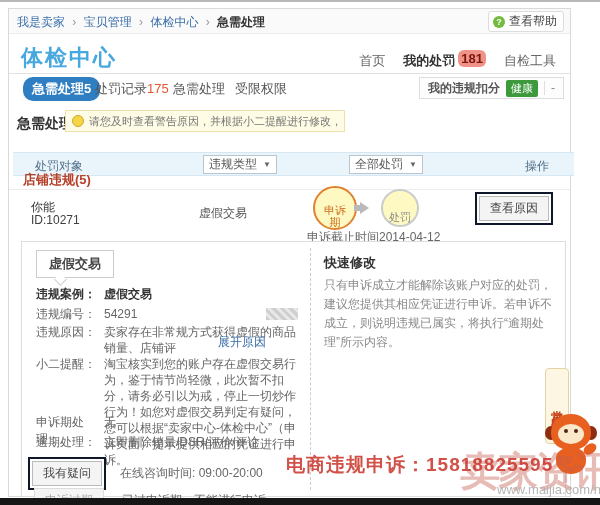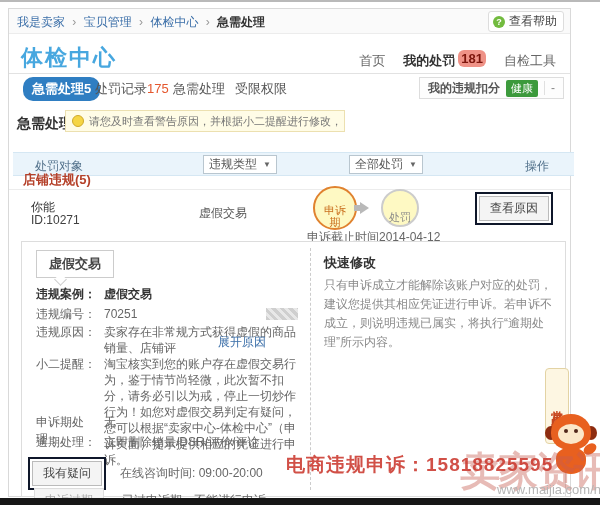--- a/index.html
+++ b/index.html
@@ -203,21 +203,21 @@
     <div class="tag-box">虚假交易</div>
     <div class="tag-notch"></div>
 
     <div class="drow" style="top:44px;">
       <span class="dlabel bold">违规案例：</span>
       <span class="dvalue bold">虚假交易</span>
     </div>
 
     <div class="drow" style="top:64px;">
       <span class="dlabel">违规编号：</span>
-      <span class="dvalue">70251</span>
+      <span class="dvalue">54291</span>
     </div>
     <div class="mosaic"></div>
 
     <div class="drow" style="top:82px;">
       <span class="dlabel">违规原因：</span>
       <span class="dvalue">卖家存在非常规方式获得虚假的商品销量、店铺评</span>
     </div>
     <span class="expand-link">展开原因</span>
 
     <div class="drow" style="top:172px;">

